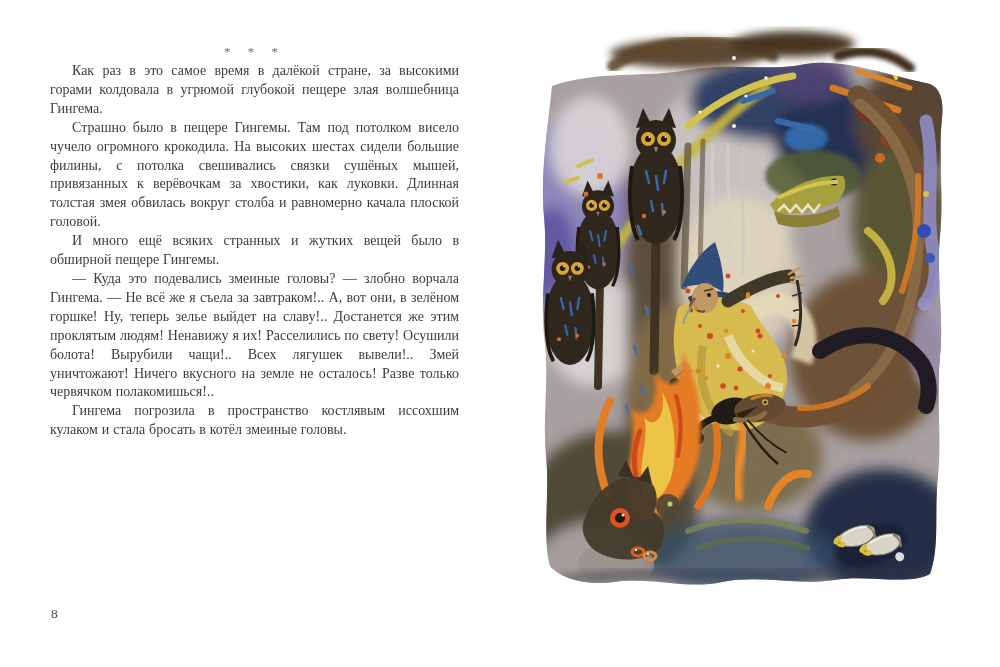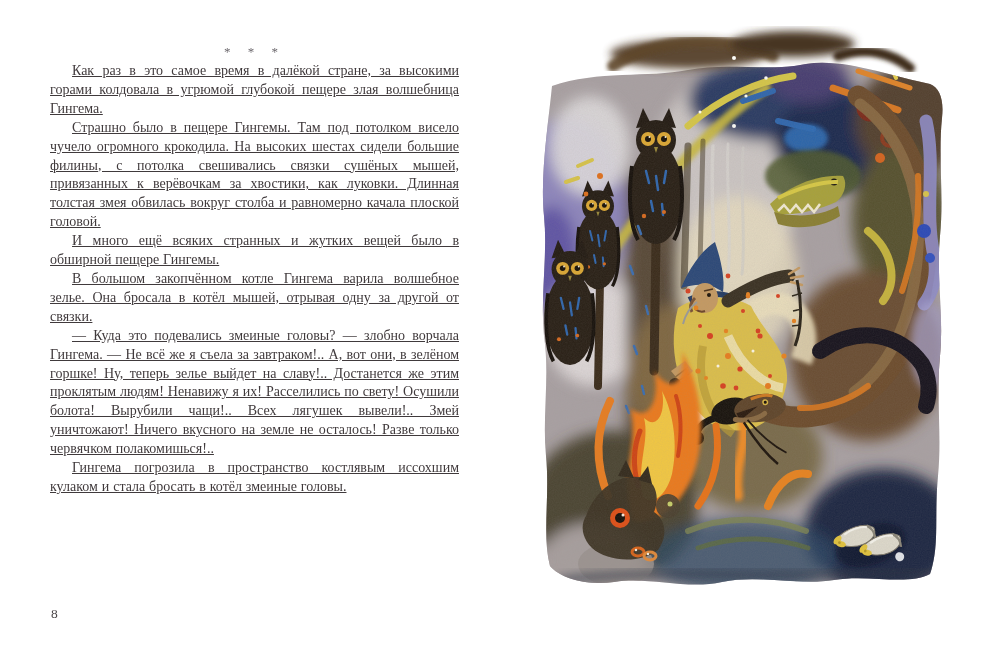--- a/index.html
+++ b/index.html
@@ -17,21 +17,21 @@
   .separator{
     position:absolute;left:50px;top:44px;width:409px;
     text-align:center;font-size:13px;letter-spacing:7px;color:#6b676c;
   }
   .story{
     position:absolute;left:50px;top:62px;width:409px;
     font-size:14px;line-height:18.9px;text-align:justify;
     color:var(--text);
     -webkit-hyphens:auto;hyphens:auto;
   }
-  .story p{margin:0;text-indent:22px;word-spacing:0.4px;text-decoration:underline;}
+  .story p{margin:0;text-indent:22px;word-spacing:0.4px;}
   .page-number{
     position:absolute;left:51px;top:606px;
     font-size:13.5px;color:#4c4749;
   }
   .illustration{
     position:absolute;left:538px;top:26px;width:414px;height:580px;
   }
   .illustration svg{display:block;width:414px;height:580px;}
 </style>
 </head>
@@ -42,21 +42,20 @@
   <div class="separator">* * *</div>
 
   <div class="story">
 
       <p>Как раз в это самое время в далёкой стране, за высокими горами колдовала в угрюмой глубокой пещере злая волшебница Гингема.</p>
 
       <p>Страшно было в пещере Гингемы. Там под потолком висело чучело огромного крокодила. На высоких шестах сидели большие филины, с потолка свешивались связки сушёных мышей, привязанных к верёвочкам за хвостики, как луковки. Длинная толстая змея обвилась вокруг столба и равномерно качала плоской головой.</p>
 
       <p>И много ещё всяких странных и жутких вещей было в обширной пещере Гингемы.</p>
 
-      <p>В большом закопчённом котле Гингема варила волшебное зелье. Она бросала в котёл мышей, отрывая одну за другой от связки.</p>
 
       <p>— Куда это подевались змеиные головы? — злобно ворчала Гингема. — Не всё же я съела за завтраком!.. А, вот они, в зелёном горшке! Ну, теперь зелье выйдет на славу!.. Достанется же этим проклятым людям! Ненавижу я их! Расселились по свету! Осушили болота! Вырубили чащи!.. Всех лягушек вывели!.. Змей уничтожают! Ничего вкусного на земле не осталось! Разве только червячком полакомишься!..</p>
 
       <p>Гингема погрозила в пространство костлявым иссохшим кулаком и стала бросать в котёл змеиные головы.</p>
 
 
 
     </div>
 
   <div class="page-number">8</div>

